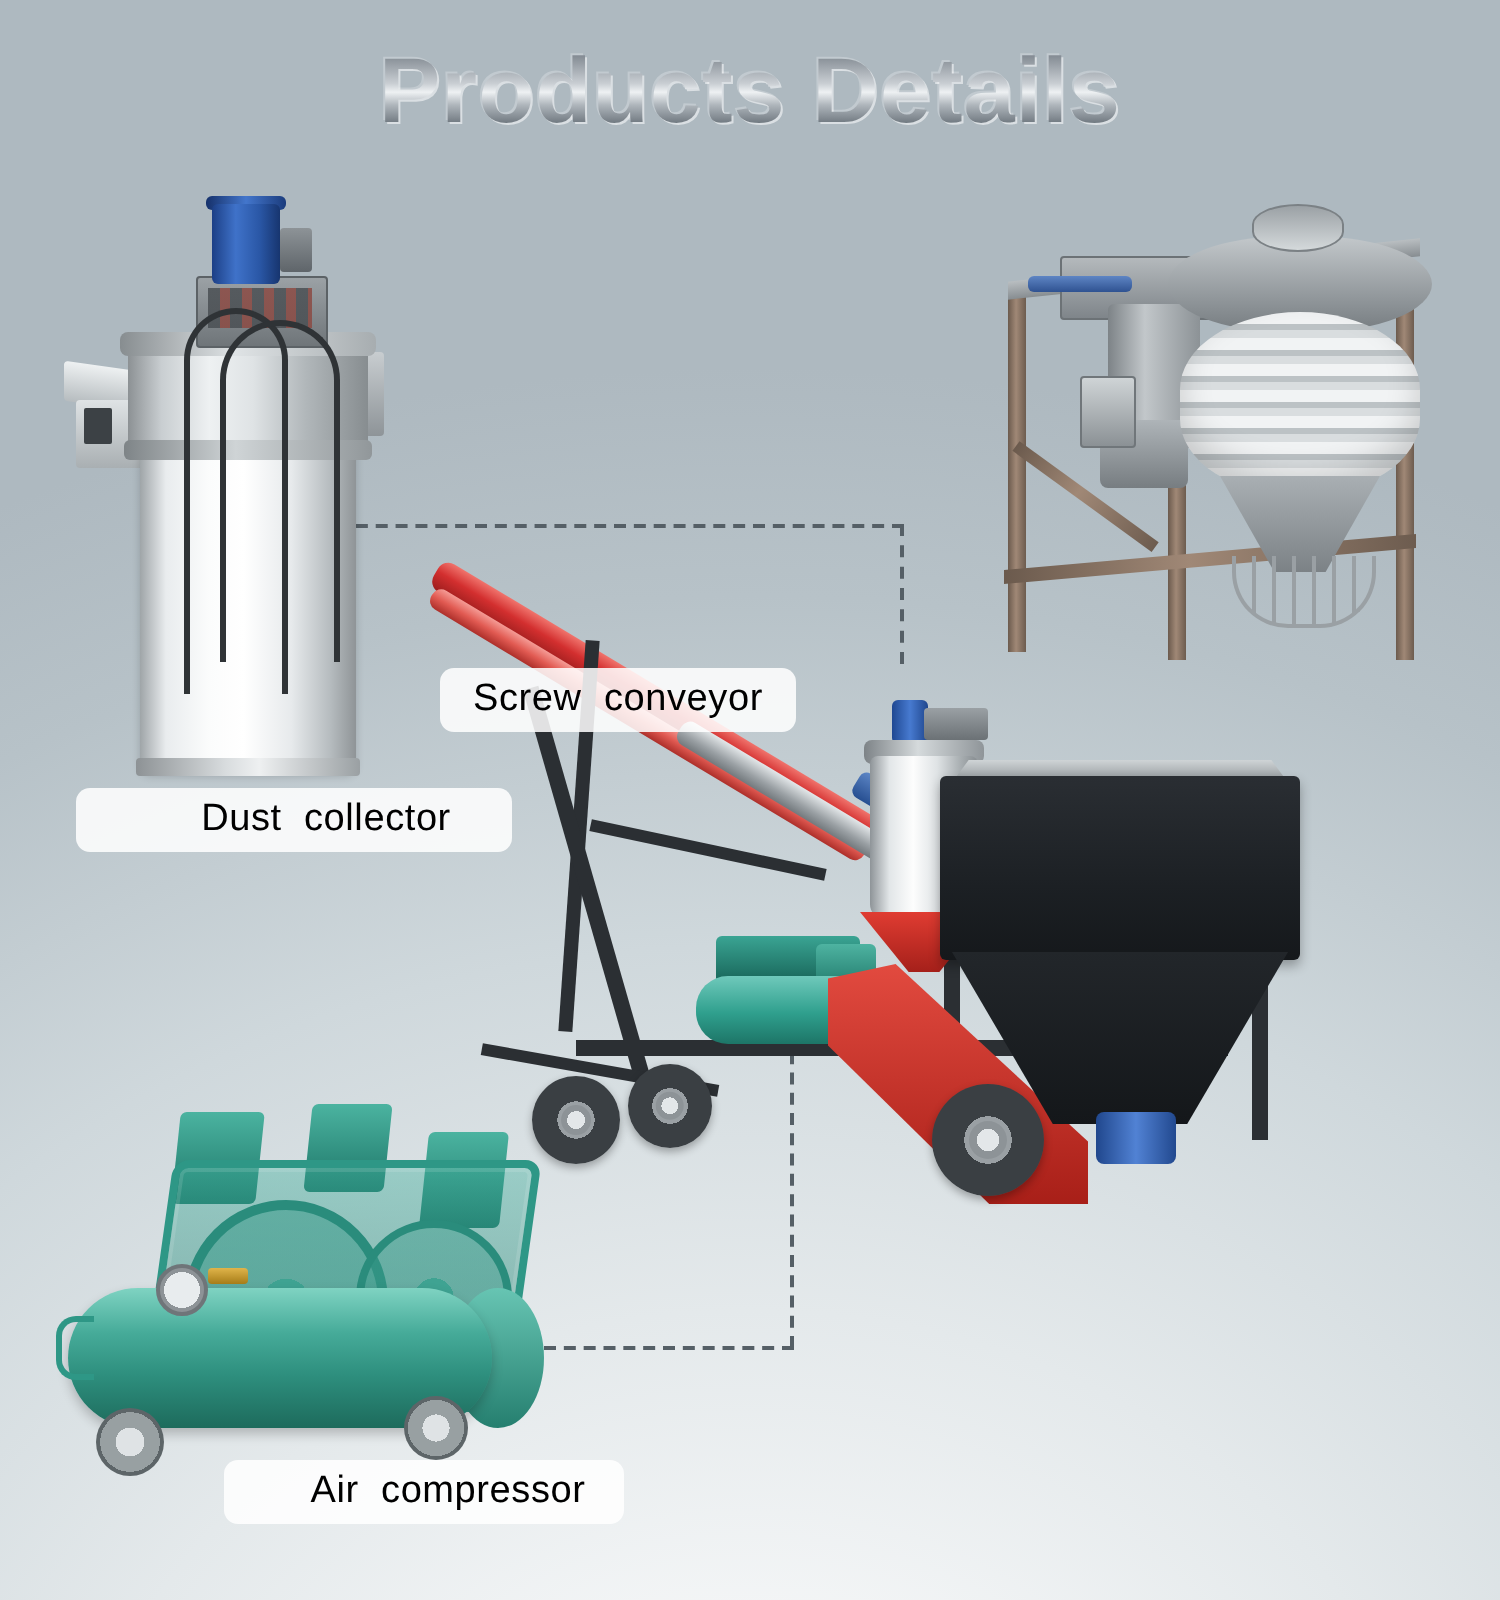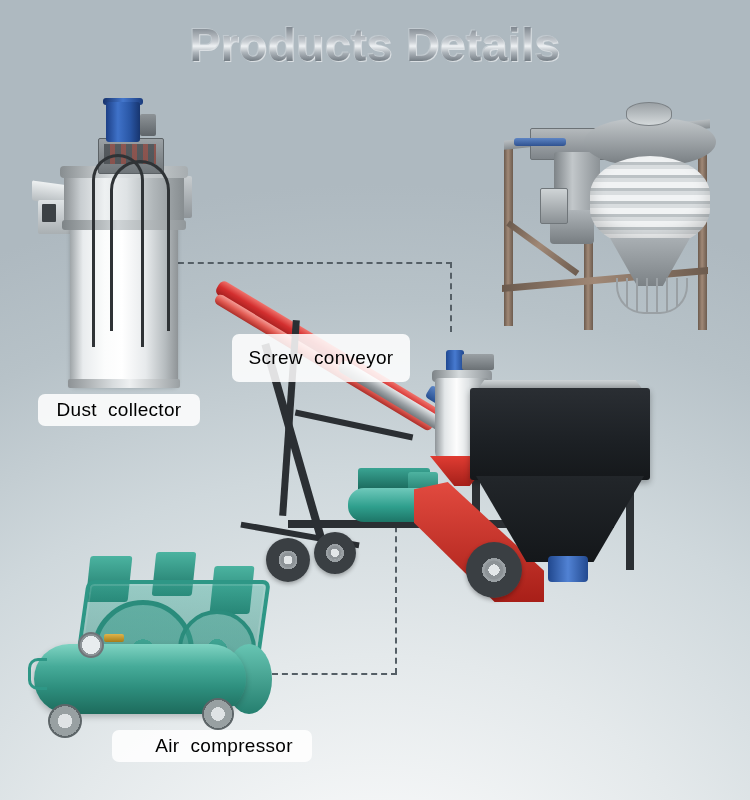--- a/index.html
+++ b/index.html
@@ -279,25 +279,25 @@
     <div class="ac-pulley2"></div>
     <div class="ac-tankend"></div>
     <div class="ac-tank"></div>
     <div class="ac-handle"></div>
     <div class="ac-gauge"></div>
     <div class="ac-valve"></div>
     <div class="ac-foot" style="left:22px;top:152px;width:34px;height:34px;"></div>
     <div class="ac-foot" style="left:176px;top:146px;width:32px;height:32px;"></div>
   </div>
 
-  <div class="label" style="left:38px;top:394px;width:162px;height:32px;">
+  <div class="label" style="left:38px;top:394px;width:186px;height:32px;padding-left:32px;">
     <span>Dust  collector</span>
   </div>
 
-  <div class="label" style="left:232px;top:334px;width:178px;height:48px;">
+  <div class="label" style="left:220px;top:334px;width:178px;height:32px;">
     <span>Screw  conveyor</span>
   </div>
 
 
   <div class="label" style="left:112px;top:730px;width:176px;height:32px;padding-left:24px;">
     <span>Air  compressor</span>
   </div>
 
 </div>
 

